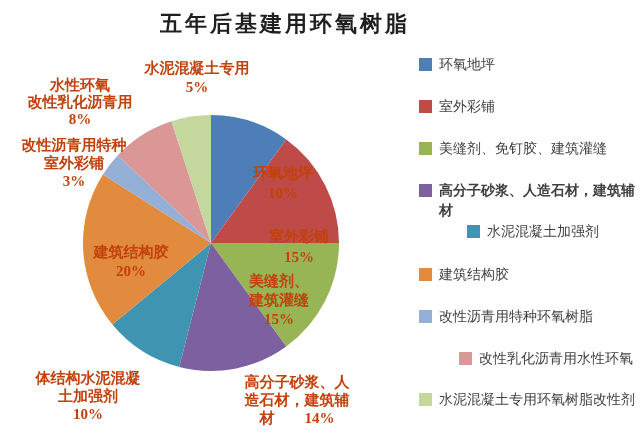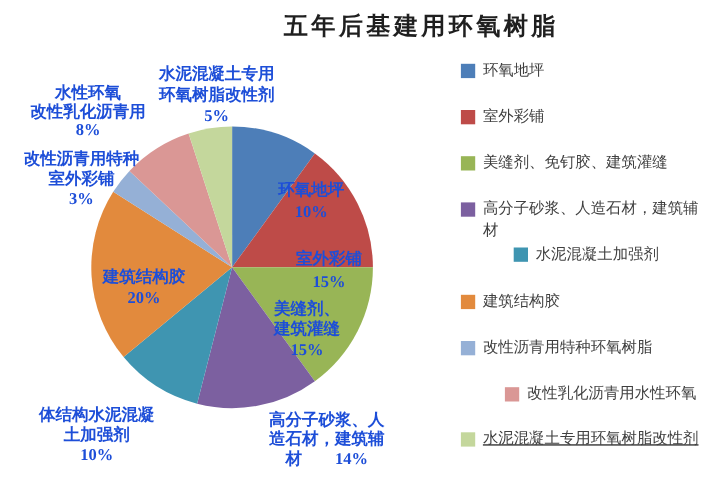--- a/index.html
+++ b/index.html
@@ -1,28 +1,28 @@
 <!DOCTYPE html>
 <html><head>
 <meta charset="utf-8">
 <style>
   html,body{margin:0;padding:0;background:#ffffff;}
   .canvas{
     position:relative;width:644px;height:439px;background:#ffffff;overflow:hidden;
     font-family:"Liberation Serif","DejaVu Serif",serif;
   }
   .chart-title{
-    position:absolute;left:148px;top:9px;width:360px;text-align:right;
+    position:absolute;left:160px;top:9px;width:360px;text-align:left;
     font-size:22px;font-weight:bold;letter-spacing:3px;color:#1f1f1f;white-space:nowrap;
   }
   #pie-svg{position:absolute;left:82px;top:114px;}
   #pie-labels{position:absolute;left:0;top:0;width:644px;height:439px;pointer-events:none;}
   .pie-label{
     position:absolute;transform:translateX(-50%);text-align:center;
-    font-weight:bold;color:#1d4ed8;font-size:15px;white-space:pre;
+    font-weight:bold;color:#c2410c;font-size:15px;white-space:pre;
   }
   .legend{position:absolute;left:419px;top:0;width:225px;height:439px;}
   .legend-item{position:absolute;left:0;display:flex;align-items:flex-start;}
   .legend-swatch{width:13px;height:13px;margin-top:3px;flex:0 0 13px;}
   .legend-label{
     margin-left:7px;font-size:14px;line-height:20px;color:#3f3f3f;width:196px;
     word-break:break-all;
   }
 </style>
 </head>
@@ -45,54 +45,54 @@
 
   <div id="pie-labels">
       <div class="pie-label" style="left: 283px; top: 163px; line-height: 20px;"><div>环氧地坪</div><div>10%</div></div>
       <div class="pie-label" style="left: 299px; top: 226px; line-height: 21px;"><div>室外彩铺</div><div>15%</div></div>
       <div class="pie-label" style="left: 279px; top: 272px; line-height: 19px;"><div>美缝剂、</div><div>建筑灌缝</div><div>15%</div></div>
       <div class="pie-label" style="left: 297px; top: 373px; line-height: 18px;"><div>高分子砂浆、人</div><div>造石材，建筑辅</div><div>材　　14%</div></div>
       <div class="pie-label" style="left: 88px; top: 369px; line-height: 18px; font-family: Liberation Serif, serif;"><div>体结构水泥混凝</div><div>土加强剂</div><div>10%</div></div>
       <div class="pie-label" style="left: 131px; top: 243px; line-height: 19px;"><div>建筑结构胶</div><div>20%</div></div>
       <div class="pie-label" style="left: 74px; top: 136px; line-height: 18px;"><div>改性沥青用特种</div><div>室外彩铺</div><div>3%</div></div>
       <div class="pie-label" style="left: 80px; top: 77px; line-height: 17px;"><div>水性环氧</div><div>改性乳化沥青用</div><div>8%</div></div>
-      <div class="pie-label" style="left: 197px; top: 59px; line-height: 19px;"><div>水泥混凝土专用</div><div>环氧树脂改性剂</div><div>5%</div></div>
+      <div class="pie-label" style="left: 197px; top: 59px; line-height: 19px;"><div>水泥混凝土专用</div><div>5%</div></div>
     </div>
 
   <div class="legend" id="legend">
       <div class="legend-item" style="top: 55px;">
         <span class="legend-swatch" style="background: rgb(77, 126, 184);"></span>
         <span class="legend-label">环氧地坪</span>
       </div>
       <div class="legend-item" style="top: 97px;">
         <span class="legend-swatch" style="background: rgb(190, 75, 72);"></span>
         <span class="legend-label">室外彩铺</span>
       </div>
       <div class="legend-item" style="top: 139px;">
         <span class="legend-swatch" style="background: rgb(152, 181, 86);"></span>
         <span class="legend-label">美缝剂、免钉胶、建筑灌缝</span>
       </div>
-      <div class="legend-item" style="top: 181px;">
+      <div class="legend-item" style="top: 181px; font-weight: bold;">
         <span class="legend-swatch" style="background: rgb(124, 96, 160);"></span>
         <span class="legend-label">高分子砂浆、人造石材，建筑辅材</span>
       </div>
       <div class="legend-item" style="top: 222px; padding-left: 48px;">
         <span class="legend-swatch" style="background: rgb(63, 149, 177);"></span>
         <span class="legend-label">水泥混凝土加强剂</span>
       </div>
       <div class="legend-item" style="top: 265px;">
         <span class="legend-swatch" style="background: rgb(226, 138, 61);"></span>
         <span class="legend-label">建筑结构胶</span>
       </div>
       <div class="legend-item" style="top: 307px;">
         <span class="legend-swatch" style="background: rgb(149, 176, 214);"></span>
         <span class="legend-label">改性沥青用特种环氧树脂</span>
       </div>
       <div class="legend-item" style="top: 349px; margin-left: 40px;">
         <span class="legend-swatch" style="background: rgb(218, 151, 149);"></span>
         <span class="legend-label">改性乳化沥青用水性环氧</span>
       </div>
-      <div class="legend-item" style="top: 390px; text-decoration: underline;">
+      <div class="legend-item" style="top: 390px;">
         <span class="legend-swatch" style="background: rgb(196, 215, 156);"></span>
         <span class="legend-label">水泥混凝土专用环氧树脂改性剂</span>
       </div>
     </div>
 </div>
 
 </body></html>

